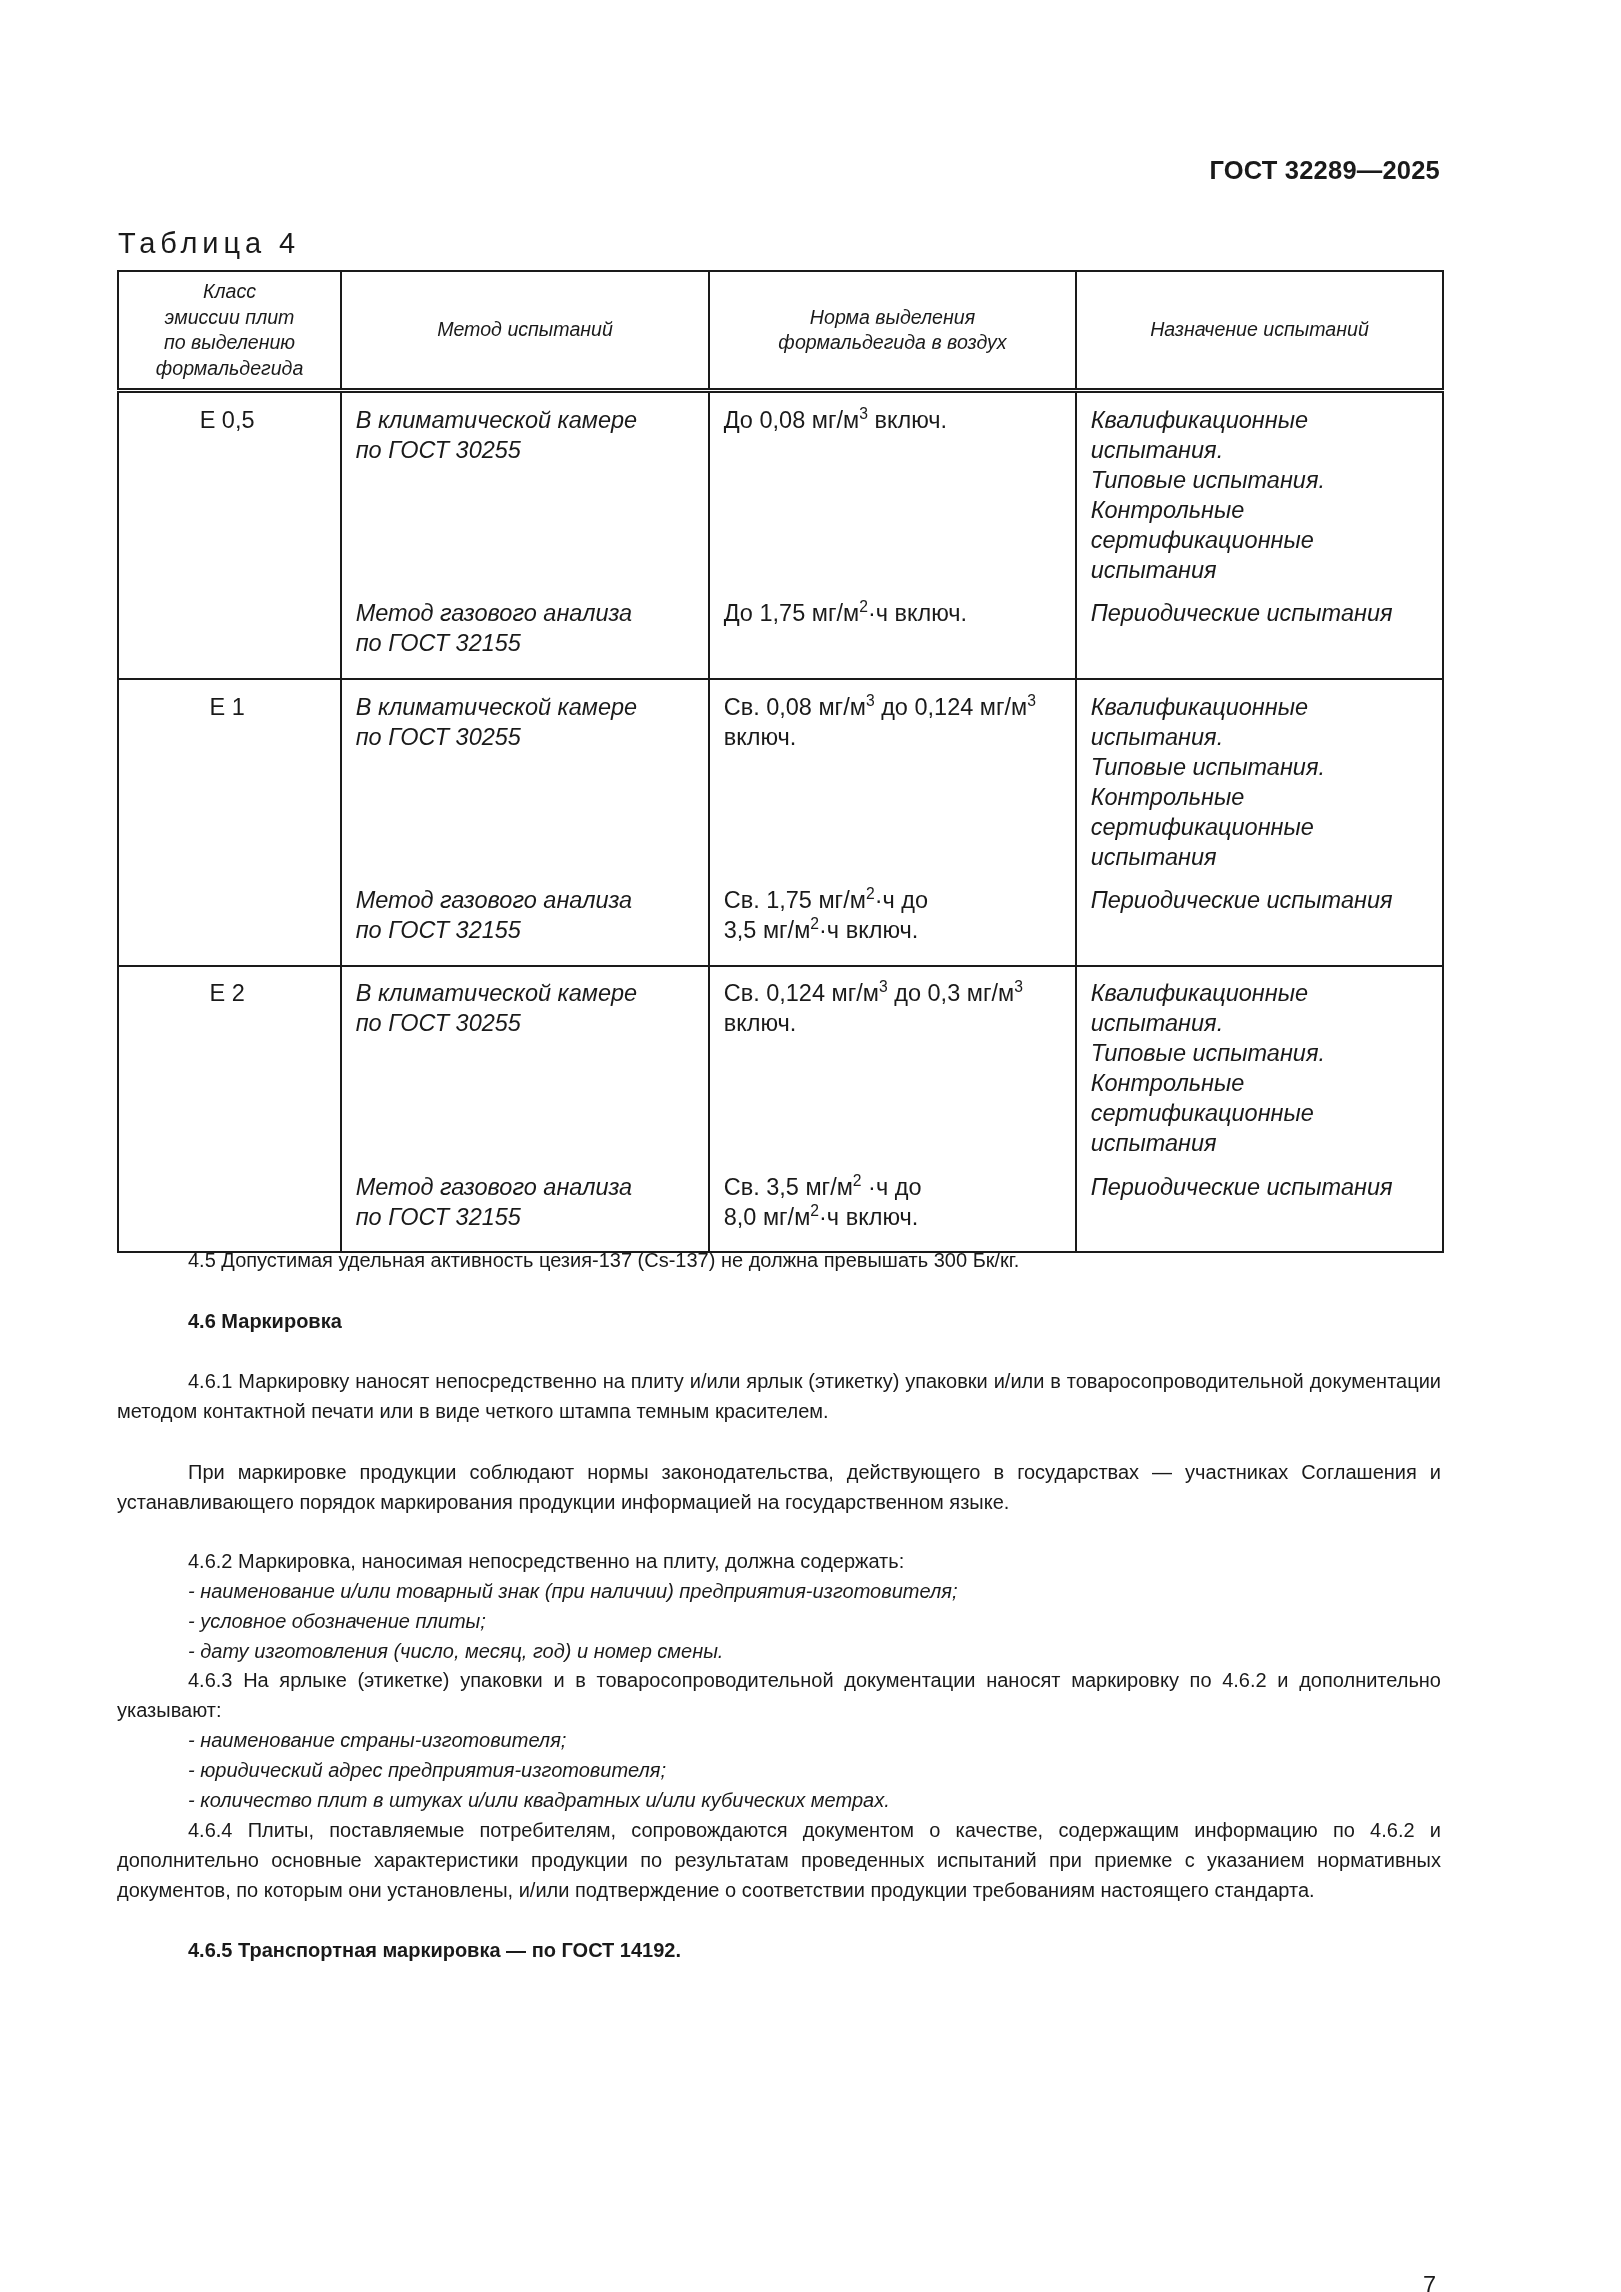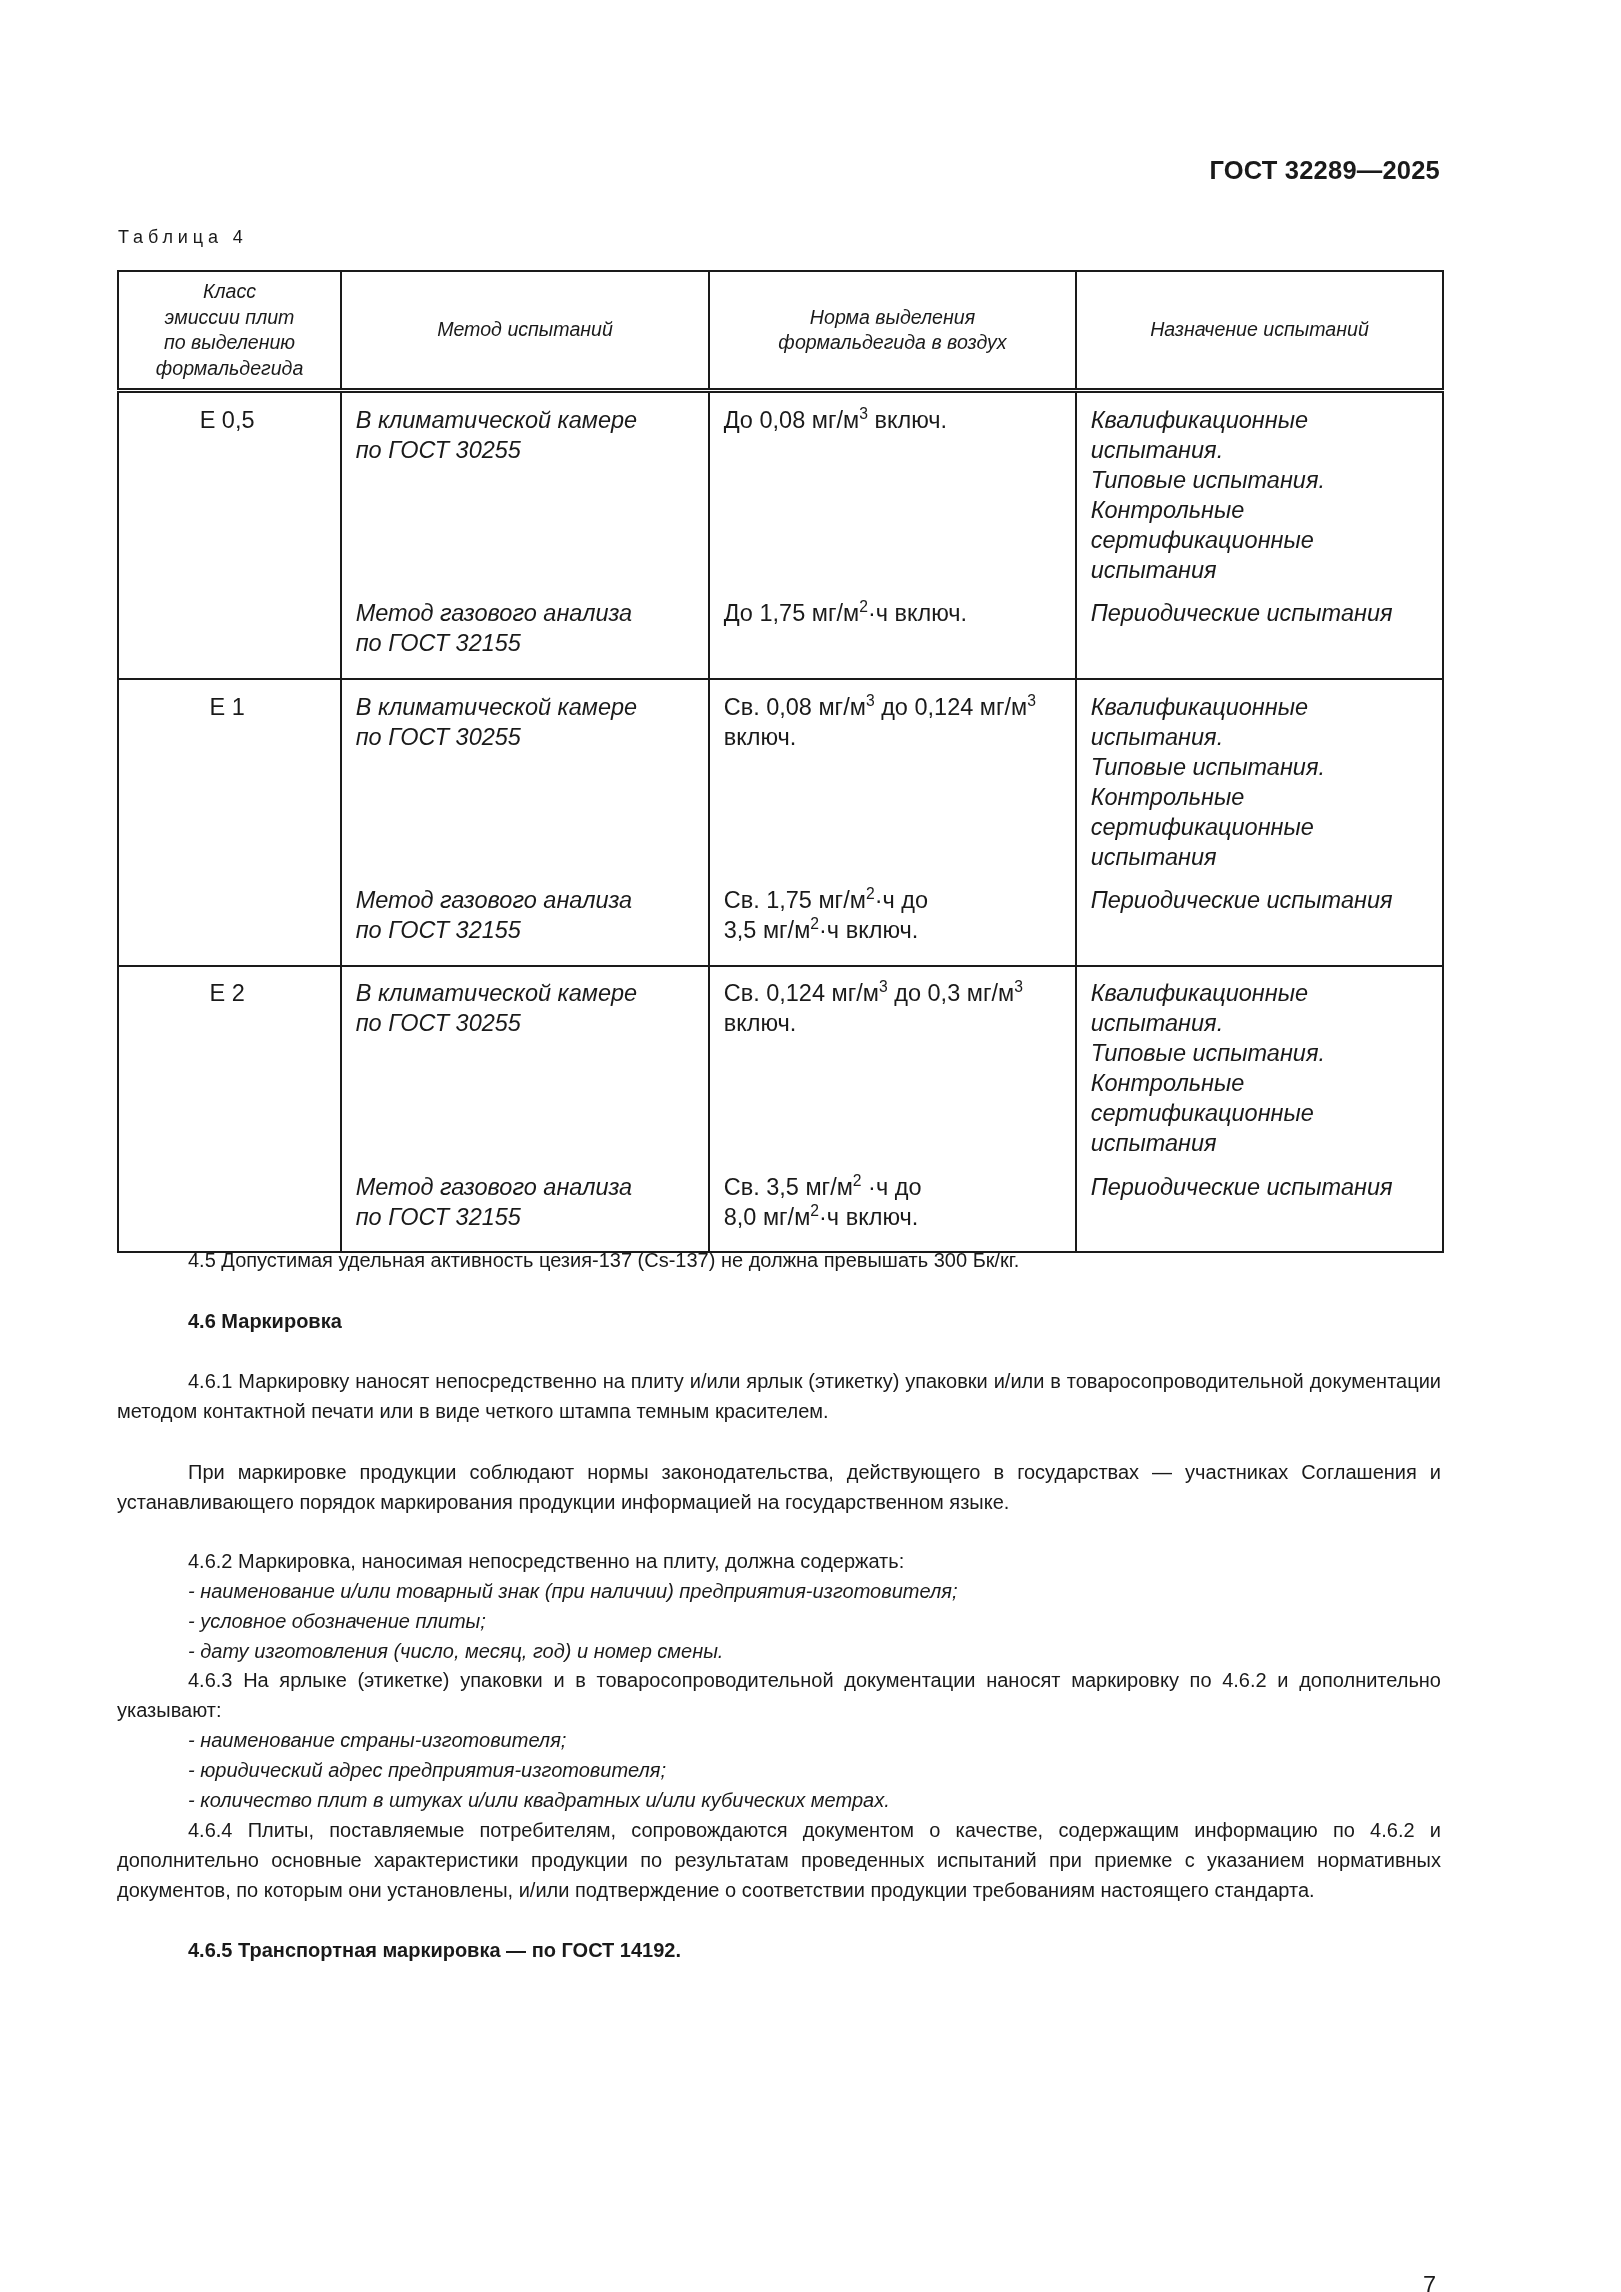--- a/index.html
+++ b/index.html
@@ -6,21 +6,21 @@
   body {
     width: 1621px; height: 2293px; position: relative; overflow: hidden;
     font-family: "Liberation Sans", "DejaVu Sans", sans-serif; color: #1a1a1a;
   }
   .doc-code {
     position: absolute; right: 181px; top: 147px;
     font-size: 25.5px; font-weight: bold; letter-spacing: 0.2px; margin-top: 9px;
   }
   .table-caption {
     position: absolute; left: 118px; top: 227px;
-    font-size: 18px; letter-spacing: 4.9px;
+    font-size: 29px; letter-spacing: 4.9px;
   }
   .grid {
     position: absolute; left: 117px; top: 270px; width: 1324px;
     border-collapse: collapse; table-layout: fixed;
     font-size: 23.5px;
   }
   .grid col.c1 { width: 223px; }
   .grid col.c2 { width: 368px; }
   .grid col.c3 { width: 367px; }
   .grid col.c4 { width: 367px; }

